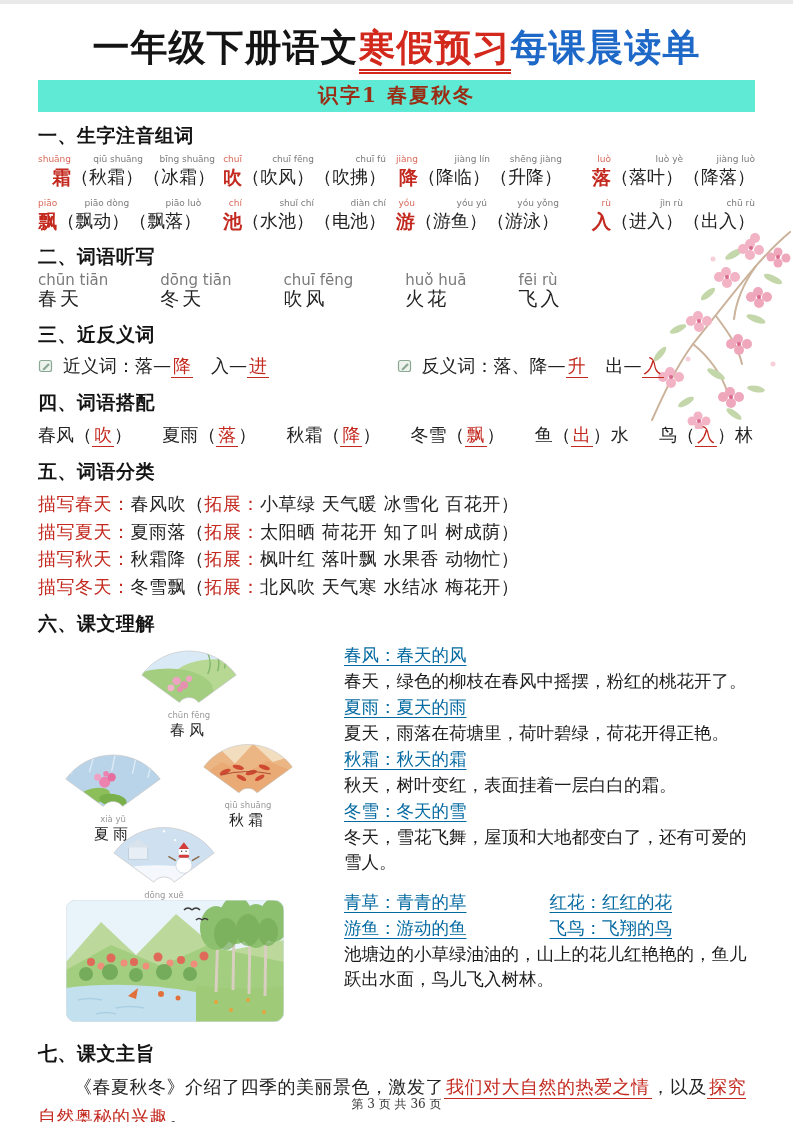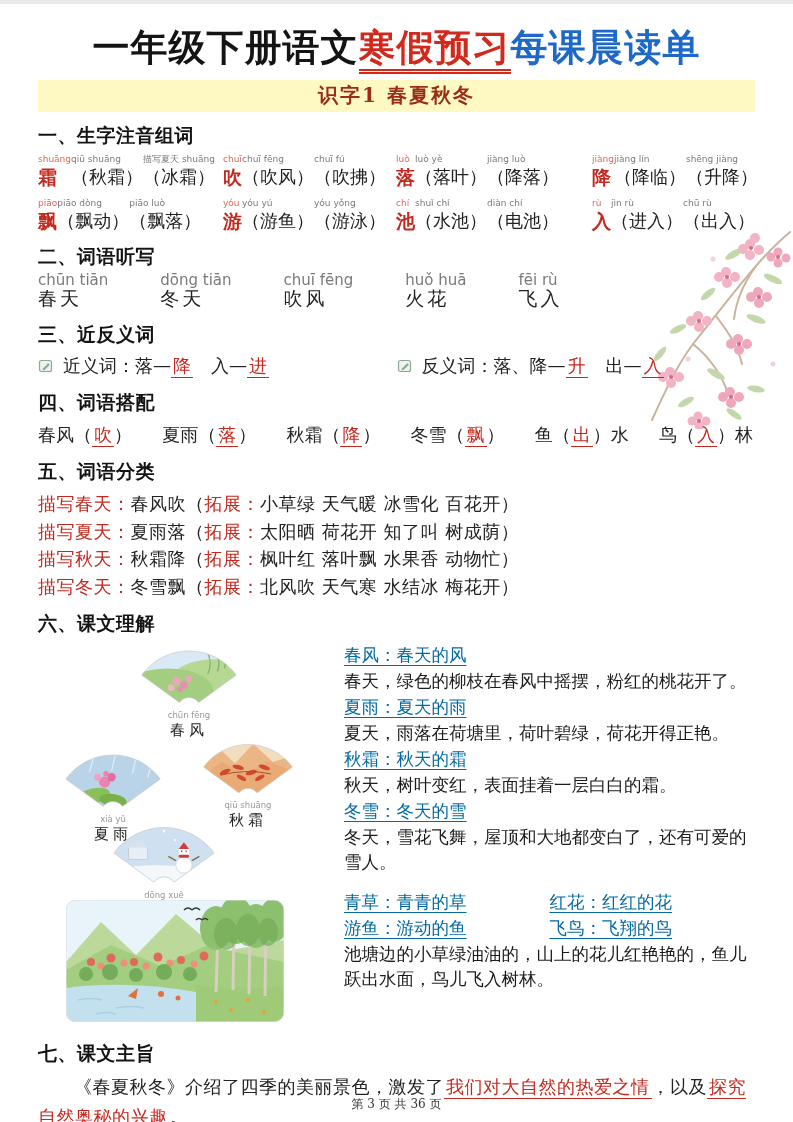--- a/index.html
+++ b/index.html
@@ -7,30 +7,30 @@
         font-family:"DejaVu Serif",serif;color:#222;overflow:hidden;}
   .content{position:relative;z-index:1;padding:22px 38px 0;}
 
   
   .title{text-align:center;font-family:"Liberation Sans",sans-serif;font-weight:bold;
          font-size:37px;letter-spacing:1px;line-height:1.2;white-space:nowrap;}
   .t-black{color:#141414;}
   .t-red{color:#d3281c;border-bottom:5px double #d3281c;padding-bottom:1px;}
   .t-blue{color:#1e68c8;}
 
-  .banner{margin-top:10px;background:#fef9c3;text-align:center;padding:2px 0 3px;
+  .banner{margin-top:10px;background:#5eead4;text-align:center;padding:2px 0 3px;
           font-size:20px;font-weight:bold;color:#9a2d15;letter-spacing:2px;}
 
   h2{font-family:"Liberation Sans",sans-serif;font-size:19px;font-weight:bold;color:#141414;
      margin:11px 0 5px;letter-spacing:.5px;}
 
   
   .s1-grid{display:grid;grid-template-columns:185px 173px 196px 1fr;row-gap:9px;}
   .s1-entry{white-space:nowrap;}
-  .seg{display:inline-flex;flex-direction:column;align-items:flex-start;vertical-align:bottom;}
+  .seg{display:inline-flex;flex-direction:column;align-items:flex-end;vertical-align:bottom;}
   .seg .py{font-family:"DejaVu Sans",sans-serif;font-size:9px;color:#7a7a7a;line-height:11px;white-space:nowrap;}
   .seg .chars{font-size:18px;line-height:24px;}
   .seg.head .py{color:#d96a5a;}
   .seg.head .chars{color:#c3291f;font-weight:bold;font-size:19px;}
 
   
   .s2-row{display:flex;gap:52px;margin-top:2px;}
   .s2-word{display:inline-flex;flex-direction:column;align-items:flex-start;}
   .s2-word .py{font-family:"DejaVu Sans",sans-serif;font-size:15px;color:#7a7a7a;line-height:11px;white-space:nowrap;}
   .s2-word .chars{font-size:19px;line-height:25px;letter-spacing:3px;}
@@ -181,82 +181,82 @@
 
     <h2>一、生字注音组词</h2>
     <div class="s1-grid" id="s1grid">
         <div class="s1-entry"><span class="seg head">
             <span class="py">shuāng</span>
             <span class="chars">霜</span>
           </span><span class="seg word">
             <span class="py">qiū shuāng</span>
             <span class="chars">（秋霜）</span>
           </span><span class="seg word">
-            <span class="py">描写夏天 shuāng</span>
+            <span class="py">bīng shuāng</span>
             <span class="chars">（冰霜）</span>
           </span></div>
         <div class="s1-entry"><span class="seg head">
             <span class="py">chuī</span>
             <span class="chars">吹</span>
           </span><span class="seg word">
             <span class="py">chuī fēng</span>
             <span class="chars">（吹风）</span>
           </span><span class="seg word">
             <span class="py">chuī fú</span>
             <span class="chars">（吹拂）</span>
           </span></div>
         <div class="s1-entry"><span class="seg head">
+            <span class="py">jiàng</span>
+            <span class="chars">降</span>
+          </span><span class="seg word">
+            <span class="py">jiàng lín</span>
+            <span class="chars">（降临）</span>
+          </span><span class="seg word">
+            <span class="py">shēng jiàng</span>
+            <span class="chars">（升降）</span>
+          </span></div>
+        <div class="s1-entry"><span class="seg head">
             <span class="py">luò</span>
             <span class="chars">落</span>
           </span><span class="seg word">
             <span class="py">luò yè</span>
             <span class="chars">（落叶）</span>
           </span><span class="seg word">
             <span class="py">jiàng luò</span>
             <span class="chars">（降落）</span>
           </span></div>
         <div class="s1-entry"><span class="seg head">
-            <span class="py">jiàng</span>
-            <span class="chars">降</span>
-          </span><span class="seg word">
-            <span class="py">jiàng lín</span>
-            <span class="chars">（降临）</span>
-          </span><span class="seg word">
-            <span class="py">shēng jiàng</span>
-            <span class="chars">（升降）</span>
-          </span></div>
-        <div class="s1-entry"><span class="seg head">
             <span class="py">piāo</span>
             <span class="chars">飘</span>
           </span><span class="seg word">
             <span class="py">piāo dòng</span>
             <span class="chars">（飘动）</span>
           </span><span class="seg word">
             <span class="py">piāo luò</span>
             <span class="chars">（飘落）</span>
           </span></div>
         <div class="s1-entry"><span class="seg head">
+            <span class="py">chí</span>
+            <span class="chars">池</span>
+          </span><span class="seg word">
+            <span class="py">shuǐ chí</span>
+            <span class="chars">（水池）</span>
+          </span><span class="seg word">
+            <span class="py">diàn chí</span>
+            <span class="chars">（电池）</span>
+          </span></div>
+        <div class="s1-entry"><span class="seg head">
             <span class="py">yóu</span>
             <span class="chars">游</span>
           </span><span class="seg word">
             <span class="py">yóu yú</span>
             <span class="chars">（游鱼）</span>
           </span><span class="seg word">
             <span class="py">yóu yǒng</span>
             <span class="chars">（游泳）</span>
-          </span></div>
-        <div class="s1-entry"><span class="seg head">
-            <span class="py">chí</span>
-            <span class="chars">池</span>
-          </span><span class="seg word">
-            <span class="py">shuǐ chí</span>
-            <span class="chars">（水池）</span>
-          </span><span class="seg word">
-            <span class="py">diàn chí</span>
-            <span class="chars">（电池）</span>
           </span></div>
         <div class="s1-entry"><span class="seg head">
             <span class="py">rù</span>
             <span class="chars">入</span>
           </span><span class="seg word">
             <span class="py">jìn rù</span>
             <span class="chars">（进入）</span>
           </span><span class="seg word">
             <span class="py">chū rù</span>
             <span class="chars">（出入）</span>

